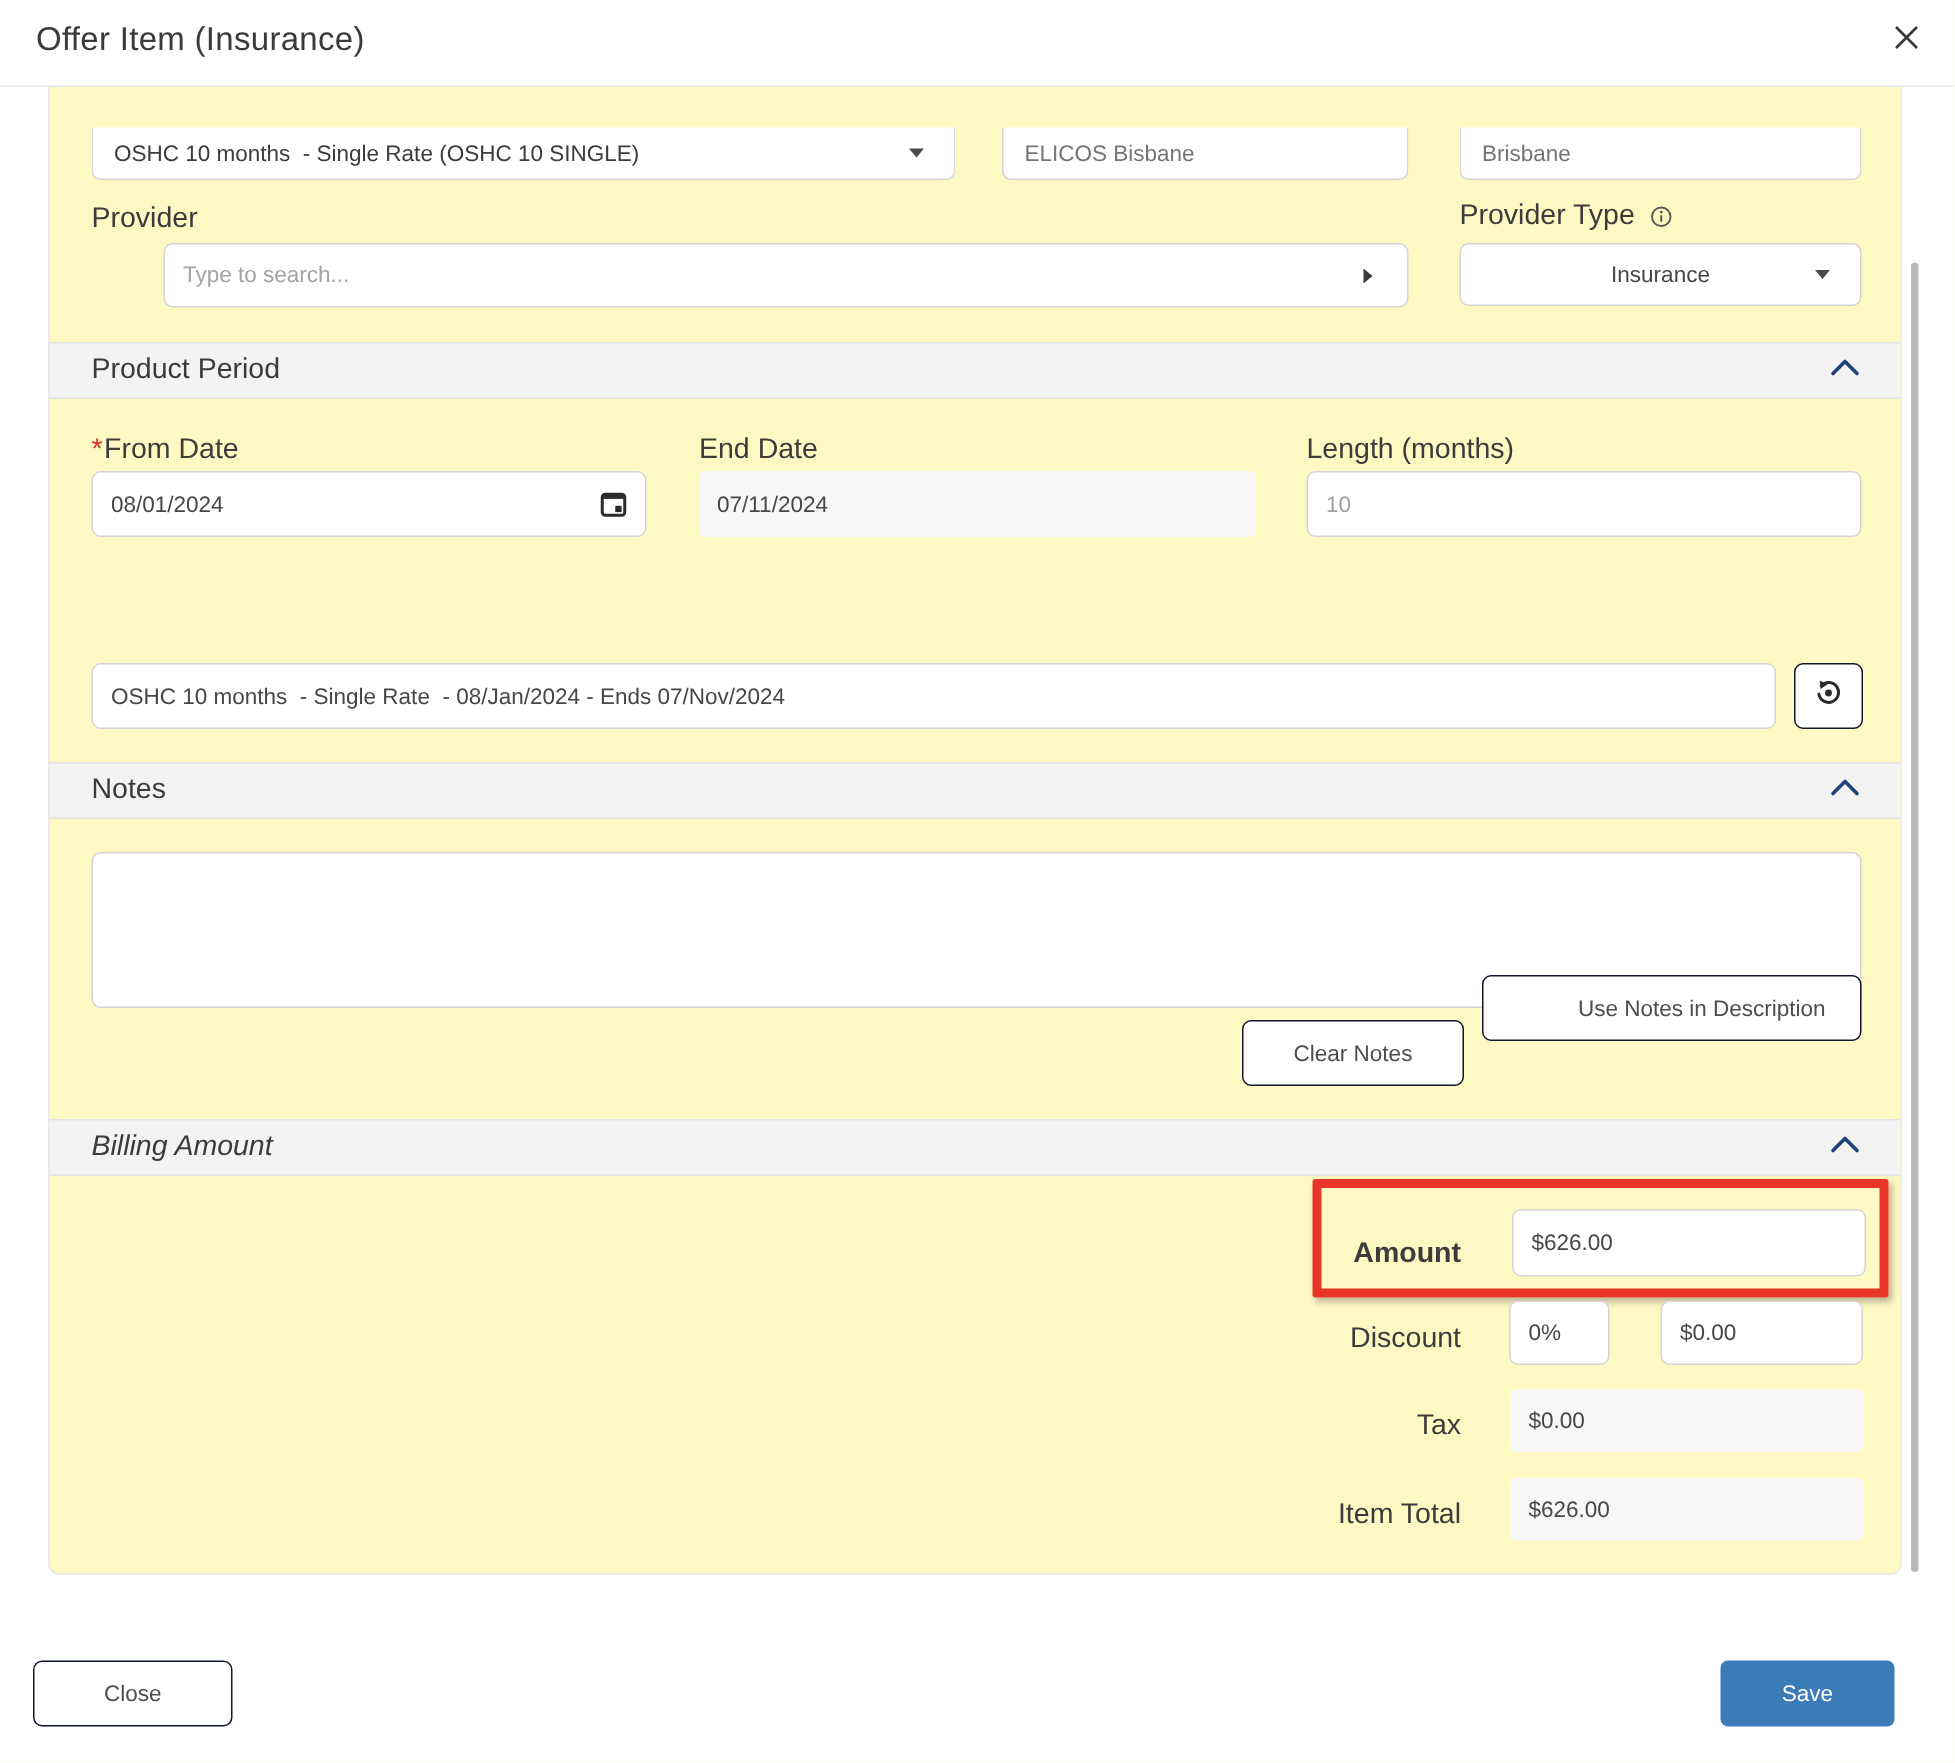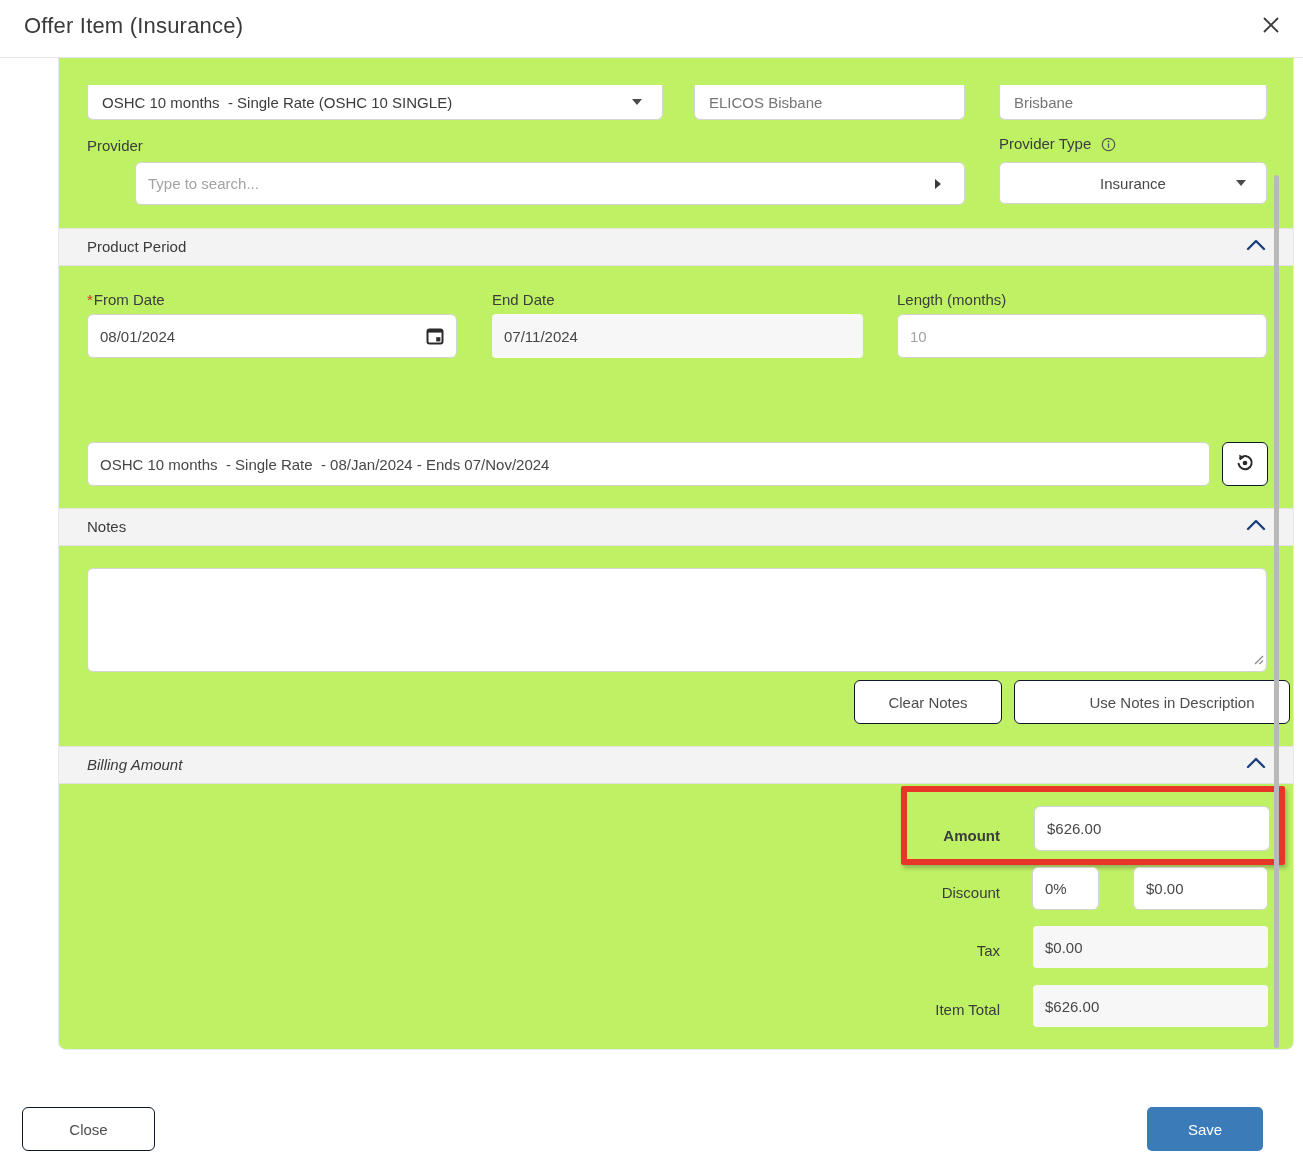--- a/index.html
+++ b/index.html
@@ -8,23 +8,23 @@
   .abs { position:absolute; }
   .page { position:relative; width:1303px; height:1175px; background:#fff; }
 
   .modal-title { left:24px; top:13px; font-size:22px; color:#3a3a3a; letter-spacing:.2px; }
   .close-x { left:1254px; top:10px; width:34px; height:34px; display:flex;
     align-items:center; justify-content:center; cursor:pointer; }
   .header-divider { left:0; top:57px; width:1303px; height:1px; background:#e7e7e7; }
 
   .content { left:32px; top:58px; width:1236px; height:992px;
     border:1px solid #e7e9ec; border-top:none; border-radius:0 0 8px 8px;
-    overflow:hidden; background:#bef264;margin-left:26px; }
-
-  .label { font-size:15px; color:#3c3c3c; line-height:18px; white-space:nowrap; }
+    overflow:hidden; background:#fef9c3; }
+
+  .label { font-size:19px; color:#3c3c3c; line-height:18px; white-space:nowrap; }
   .req { color:#d93025; margin-right:1px; }
 
   .field { border:1px solid #d4d4d4; border-radius:6px; background:#fff;
     font-size:15px; color:#474747; padding:0 12px; font-family:"Liberation Sans", sans-serif; }
   .field::placeholder, .ph { color:#a3a3a3; opacity:1; }
   .field-plain { background:#f7f7f8; border:none; border-radius:4px;
     font-size:15px; color:#474747; padding:0 12px; display:flex; align-items:center; }
 
   .clipbox { border:1px solid #d4d4d4; border-top:none; border-radius:0 0 6px 6px;
     background:#fff; font-size:15px; display:flex; align-items:center; padding:0 14px;
@@ -163,21 +163,21 @@
         <svg width="10" height="10" viewBox="0 0 10 10">
             <line x1="1" y1="9" x2="9" y2="1" stroke="#8a8a8a" stroke-width="1.2"></line>
             <line x1="5.5" y1="9" x2="9" y2="5.5" stroke="#8a8a8a" stroke-width="1.2"></line>
           </svg>
       </span>
     </div>
 
     <div class="abs btn" style="left:795px; top:622px; width:148px; height:44px;">
       <span>Clear Notes</span>
     </div>
-    <div class="abs btn" style="left:955px; top:622px; width:276px; height:44px;padding-left:40px;">
+    <div class="abs btn" style="left:955px; top:592px; width:253px; height:44px;padding-left:40px;">
       <span>Use Notes in Description</span>
     </div>
 
     <div class="abs section-bar" style="top:688px;font-style:italic;">
       <span class="label">Billing Amount</span>
       <span>
         <svg width="22" height="14" viewBox="0 0 22 14">
             <polyline points="3,11 11,3 19,11" fill="none" stroke="#20407c" stroke-width="2.4" stroke-linecap="round" stroke-linejoin="round"></polyline>
           </svg>
       </span>

